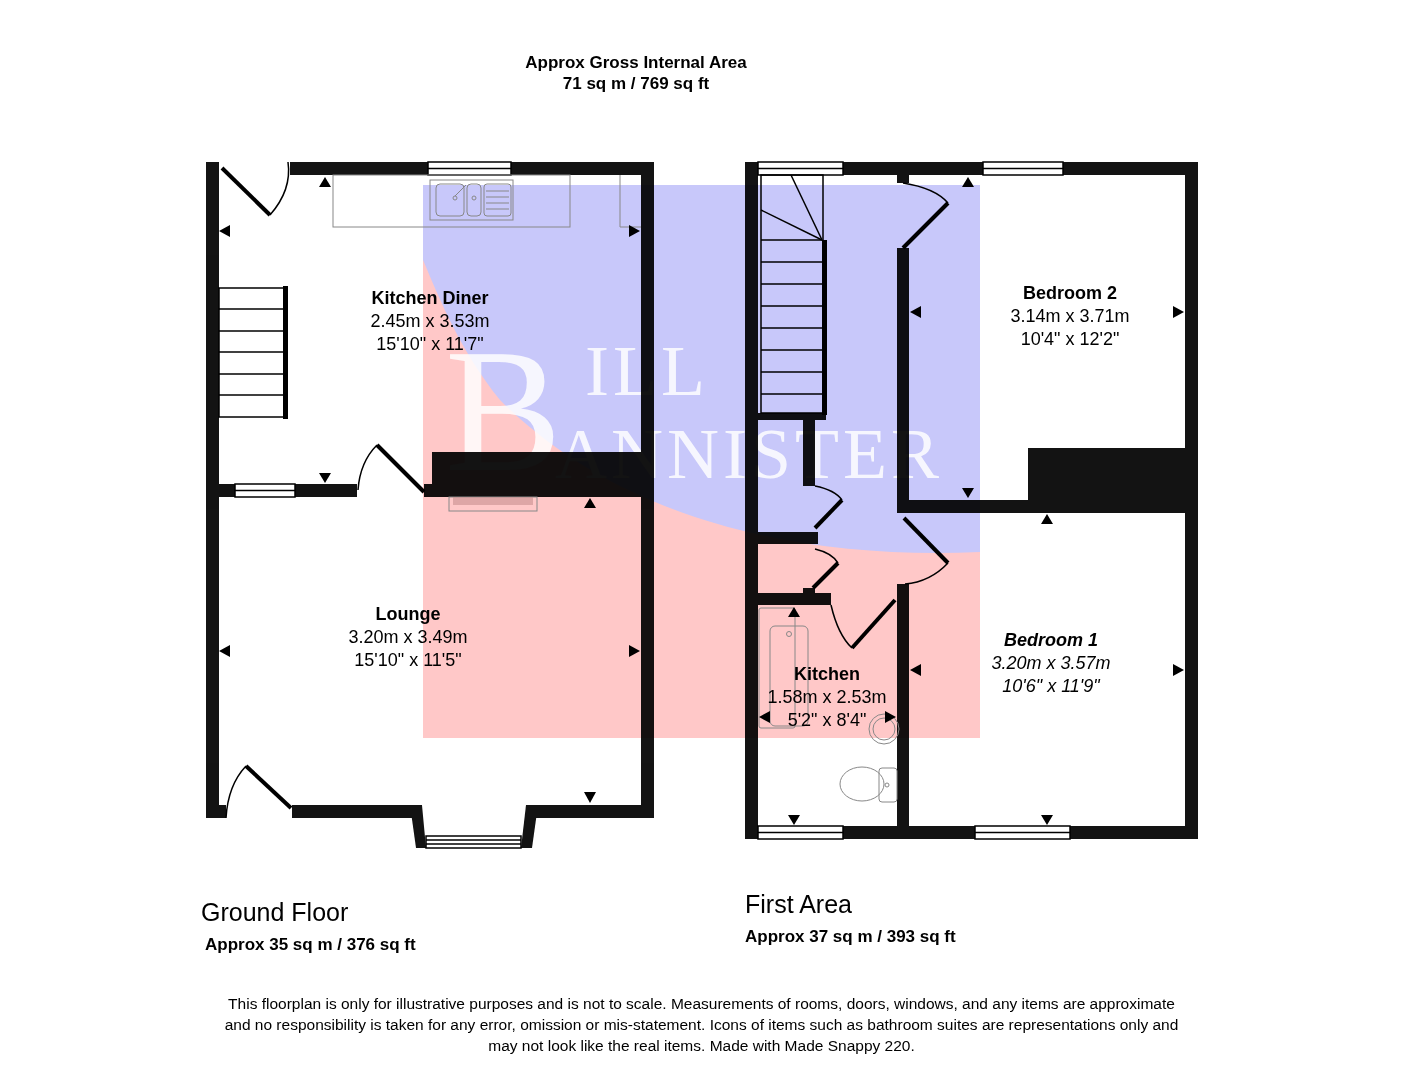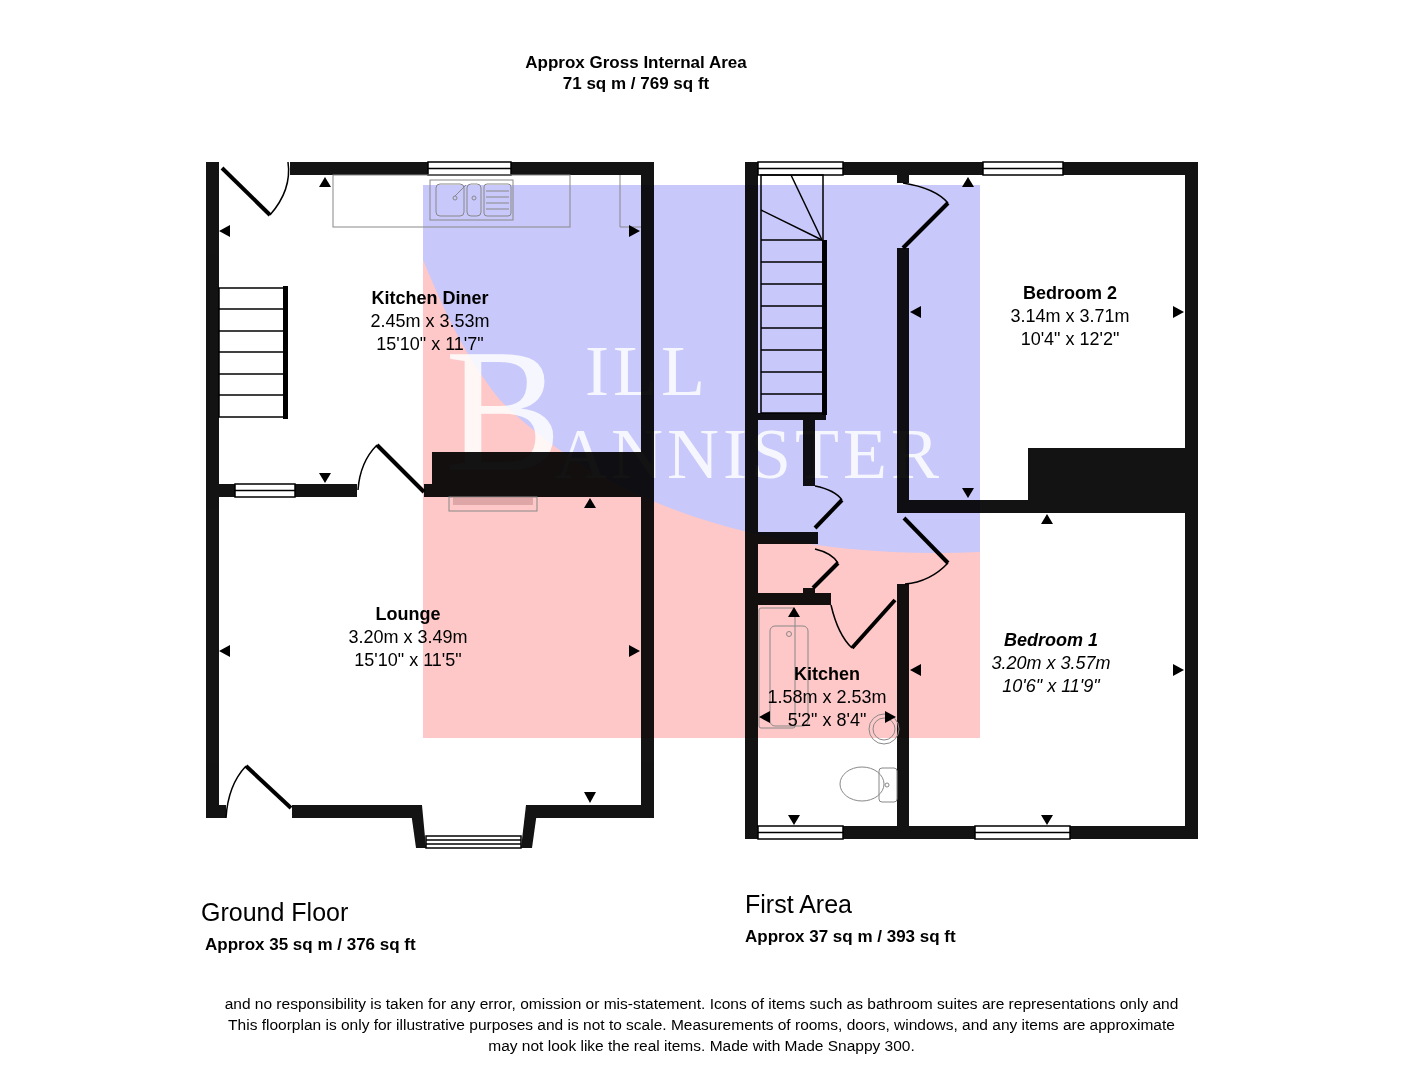--- a/index.html
+++ b/index.html
@@ -258,16 +258,16 @@
   <div>1.58m x 2.53m</div>
   <div>5'2" x 8'4"</div>
 </div>
 
 <div class="floor-title" style="left:201px; top:898px;">Ground Floor</div>
 <div class="floor-area" style="left:205px; top:935px;">Approx 35 sq m / 376 sq ft</div>
 <div class="floor-title" style="left:745px; top:890px;">First Area</div>
 <div class="floor-area" style="left:745px; top:927px;">Approx 37 sq m / 393 sq ft</div>
 
 <div class="disclaimer">
+  <div>This floorplan is only for illustrative purposes and is not to scale. Measurements of rooms, doors, windows, and any items are approximate</div>
   <div>and no responsibility is taken for any error, omission or mis-statement. Icons of items such as bathroom suites are representations only and</div>
-  <div>This floorplan is only for illustrative purposes and is not to scale. Measurements of rooms, doors, windows, and any items are approximate</div>
-  <div>may not look like the real items. Made with Made Snappy 300.</div>
+  <div>may not look like the real items. Made with Made Snappy 220.</div>
 </div>
 
 </body></html>

